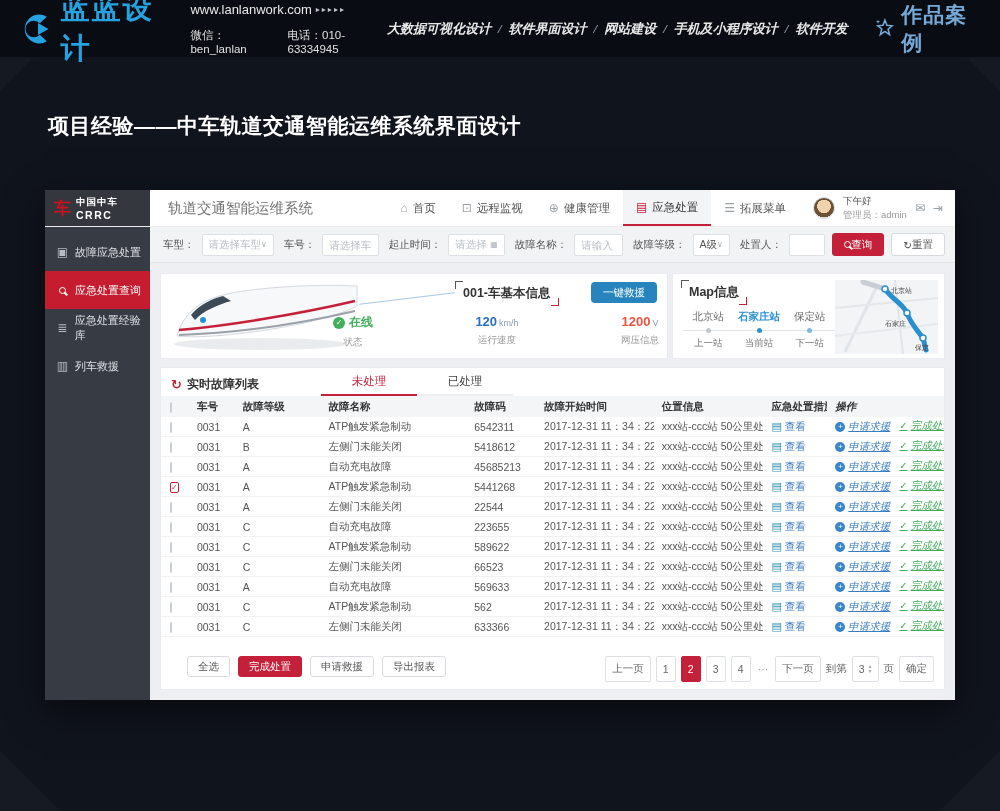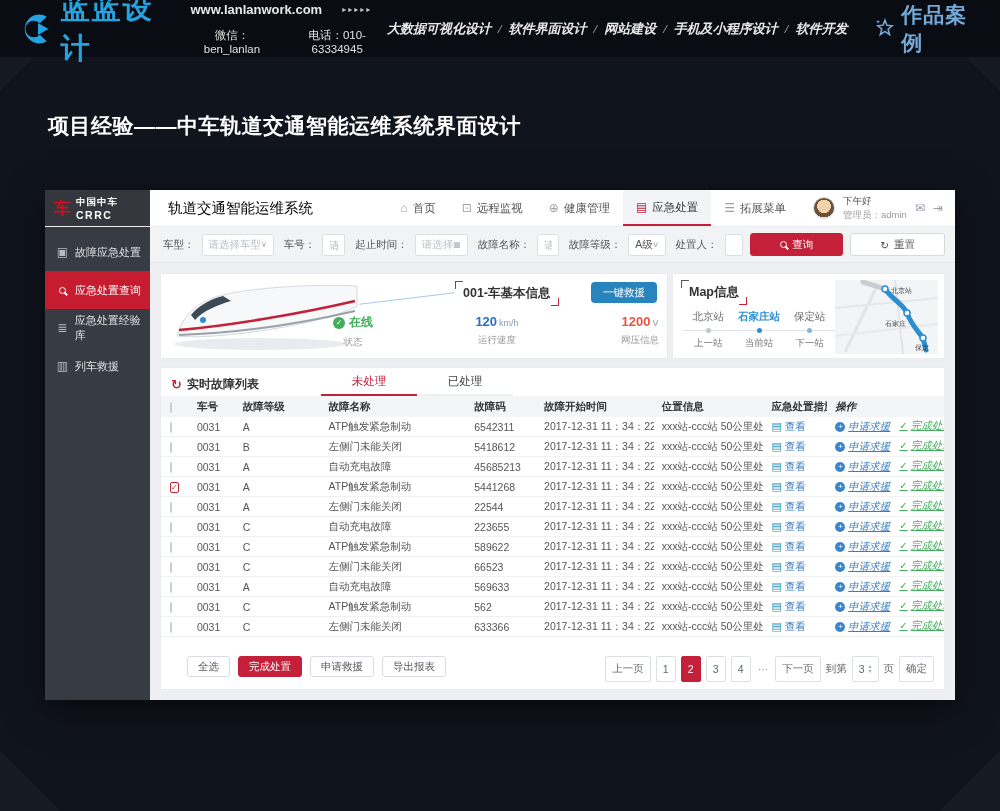--- a/index.html
+++ b/index.html
@@ -8,23 +8,23 @@
     position:relative; overflow:hidden;
     background:#10141d;
     font-family:"Liberation Sans","DejaVu Sans",sans-serif;
   }
   
   .topbar { position:absolute; left:0; top:0; width:1000px; height:57px;
     background:#090c12; display:flex; align-items:center; padding:0 18px; }
   .logo-wrap { display:flex; align-items:center; gap:8px; }
   .logo-text { color:#25a3e0; font-size:29px; font-weight:bold; letter-spacing:2px; }
   .contact { margin-left:16px; color:#e8e8e8; }
-  .contact .line1 { font-size:13px; font-weight:bold; display:flex; align-items:center; gap:20px; }
+  .contact .line1 { font-size:13px; font-weight:normal; display:flex; align-items:center; gap:4px; }
   .contact .arrows { font-size:8px; letter-spacing:2px; color:#c3c7cc; }
-  .contact .line2 { font-size:11.5px; margin-top:11px; display:flex; gap:14px; color:#e0e0e0;text-align:center; }
+  .contact .line2 { font-size:11.5px; margin-top:11px; display:flex; gap:14px; color:#e0e0e0; }
   .services { margin-left:auto; font-family:"Liberation Serif","DejaVu Serif",serif;
     font-style:italic; font-weight:bold; font-size:13px; color:#e8e8e8; white-space:nowrap; }
   .svc-sep { color:#9aa2ad; margin:0 7px; }
   .cases { display:flex; align-items:center; gap:4px; margin-left:26px;
     color:#74a9d8; font-size:21px; font-weight:bold; letter-spacing:1px; }
   
   .page-title { position:absolute; left:48px; top:112px; color:#ffffff;
     font-size:21px; font-weight:bold; letter-spacing:0.5px; }
   
   .corner { position:absolute; width:0; height:0; opacity:.8; }
@@ -35,21 +35,21 @@
   
   .app { position:absolute; left:45px; top:190px; width:910px; height:510px;
     background:#fff; box-shadow:0 10px 34px rgba(0,0,0,.55); font-size:11px; }
   
   .app-nav { position:absolute; left:0; top:0; right:0; height:37px; background:#fff;
     display:flex; align-items:stretch; border-bottom:1px solid #ececef; }
   .brand { width:105px; background:#34373e; display:flex; align-items:center; gap:5px; padding-left:9px; }
   .crrc-mark { color:#cf1021; font-size:17px; font-weight:bold; line-height:1; }
   .brand-cn { color:#fff; font-size:9.5px; font-weight:bold; letter-spacing:1px; }
   .brand-en { color:#fff; font-size:10.5px; font-weight:bold; letter-spacing:1.5px; }
-  .sys-title { align-self:center; margin-left:18px; font-size:14.5px; color:#000000; }
+  .sys-title { align-self:center; margin-left:18px; font-size:14.5px; color:#737373; }
   .nav-items { margin-left:auto; display:flex; align-items:stretch; }
   .nav-item { display:flex; align-items:center; gap:5px; padding:0 13px; font-size:11.5px;
     color:#555; cursor:pointer; }
   .nav-ic { color:#9aa0a8; font-size:12px; }
   .nav-item.active { background:#f3f4f6; border-bottom:2px solid #c5203a; color:#333; }
   .nav-item.active .nav-ic { color:#c5203a; }
   .user { display:flex; align-items:center; gap:8px; padding:0 12px 0 14px; }
   .avatar { width:22px; height:22px; border-radius:50%; border:1px solid #d8dbdf;
     background:radial-gradient(circle at 50% 42%, #f1d3ab 0 44%, #6b5136 45% 70%, #dfe3e8 71%); }
   .user-text div:first-child { font-size:9.5px; color:#555; }
@@ -71,21 +71,21 @@
     font-size:10.5px; color:#555; white-space:nowrap; }
   .f-label { margin-left:3px; }
   .inp { background:#fff; border:1px solid #dcdfe4; border-radius:2px; height:22px;
     display:flex; align-items:center; justify-content:space-between; padding:0 6px; color:#b9bec6; font-size:10.5px; }
   .inp .val { color:#555; }
   .inp .caret { color:#a5abb4; font-size:8px; }
   .inp input { border:none; outline:none; width:100%; font-size:10.5px; color:#555;
     font-family:"Liberation Sans","DejaVu Sans",sans-serif; }
   .inp input::placeholder { color:#b9bec6; }
   .w90{width:92px}.w76{width:78px}.w54{width:55px}
-  .btn { height:23px; display:flex; align-items:center; gap:5px; padding:0 29px;
+  .btn { height:23px; display:flex; align-items:center; padding:0 11px;
     border-radius:3px; font-size:10.5px; cursor:pointer; }
   .btn.search { background:#c5203a; color:#fff; border:1px solid #c5203a; }
   .btn.reset { background:#fff; color:#555; border:1px solid #d6d9de; }
   .mag { display:inline-block; width:7px; height:7px; border:1.5px solid currentColor; border-radius:50%; position:relative; }
   .mag::after { content:''; position:absolute; width:4px; height:1.5px; background:currentColor;
     transform:rotate(45deg); right:-3px; bottom:-1px; }
   
   .card { position:absolute; background:#fff; border:1px solid #e9ebef; }
   .train-card { left:10px; top:46px; width:508px; height:86px; }
   .map-card { left:522px; top:46px; right:10px; height:86px; }

